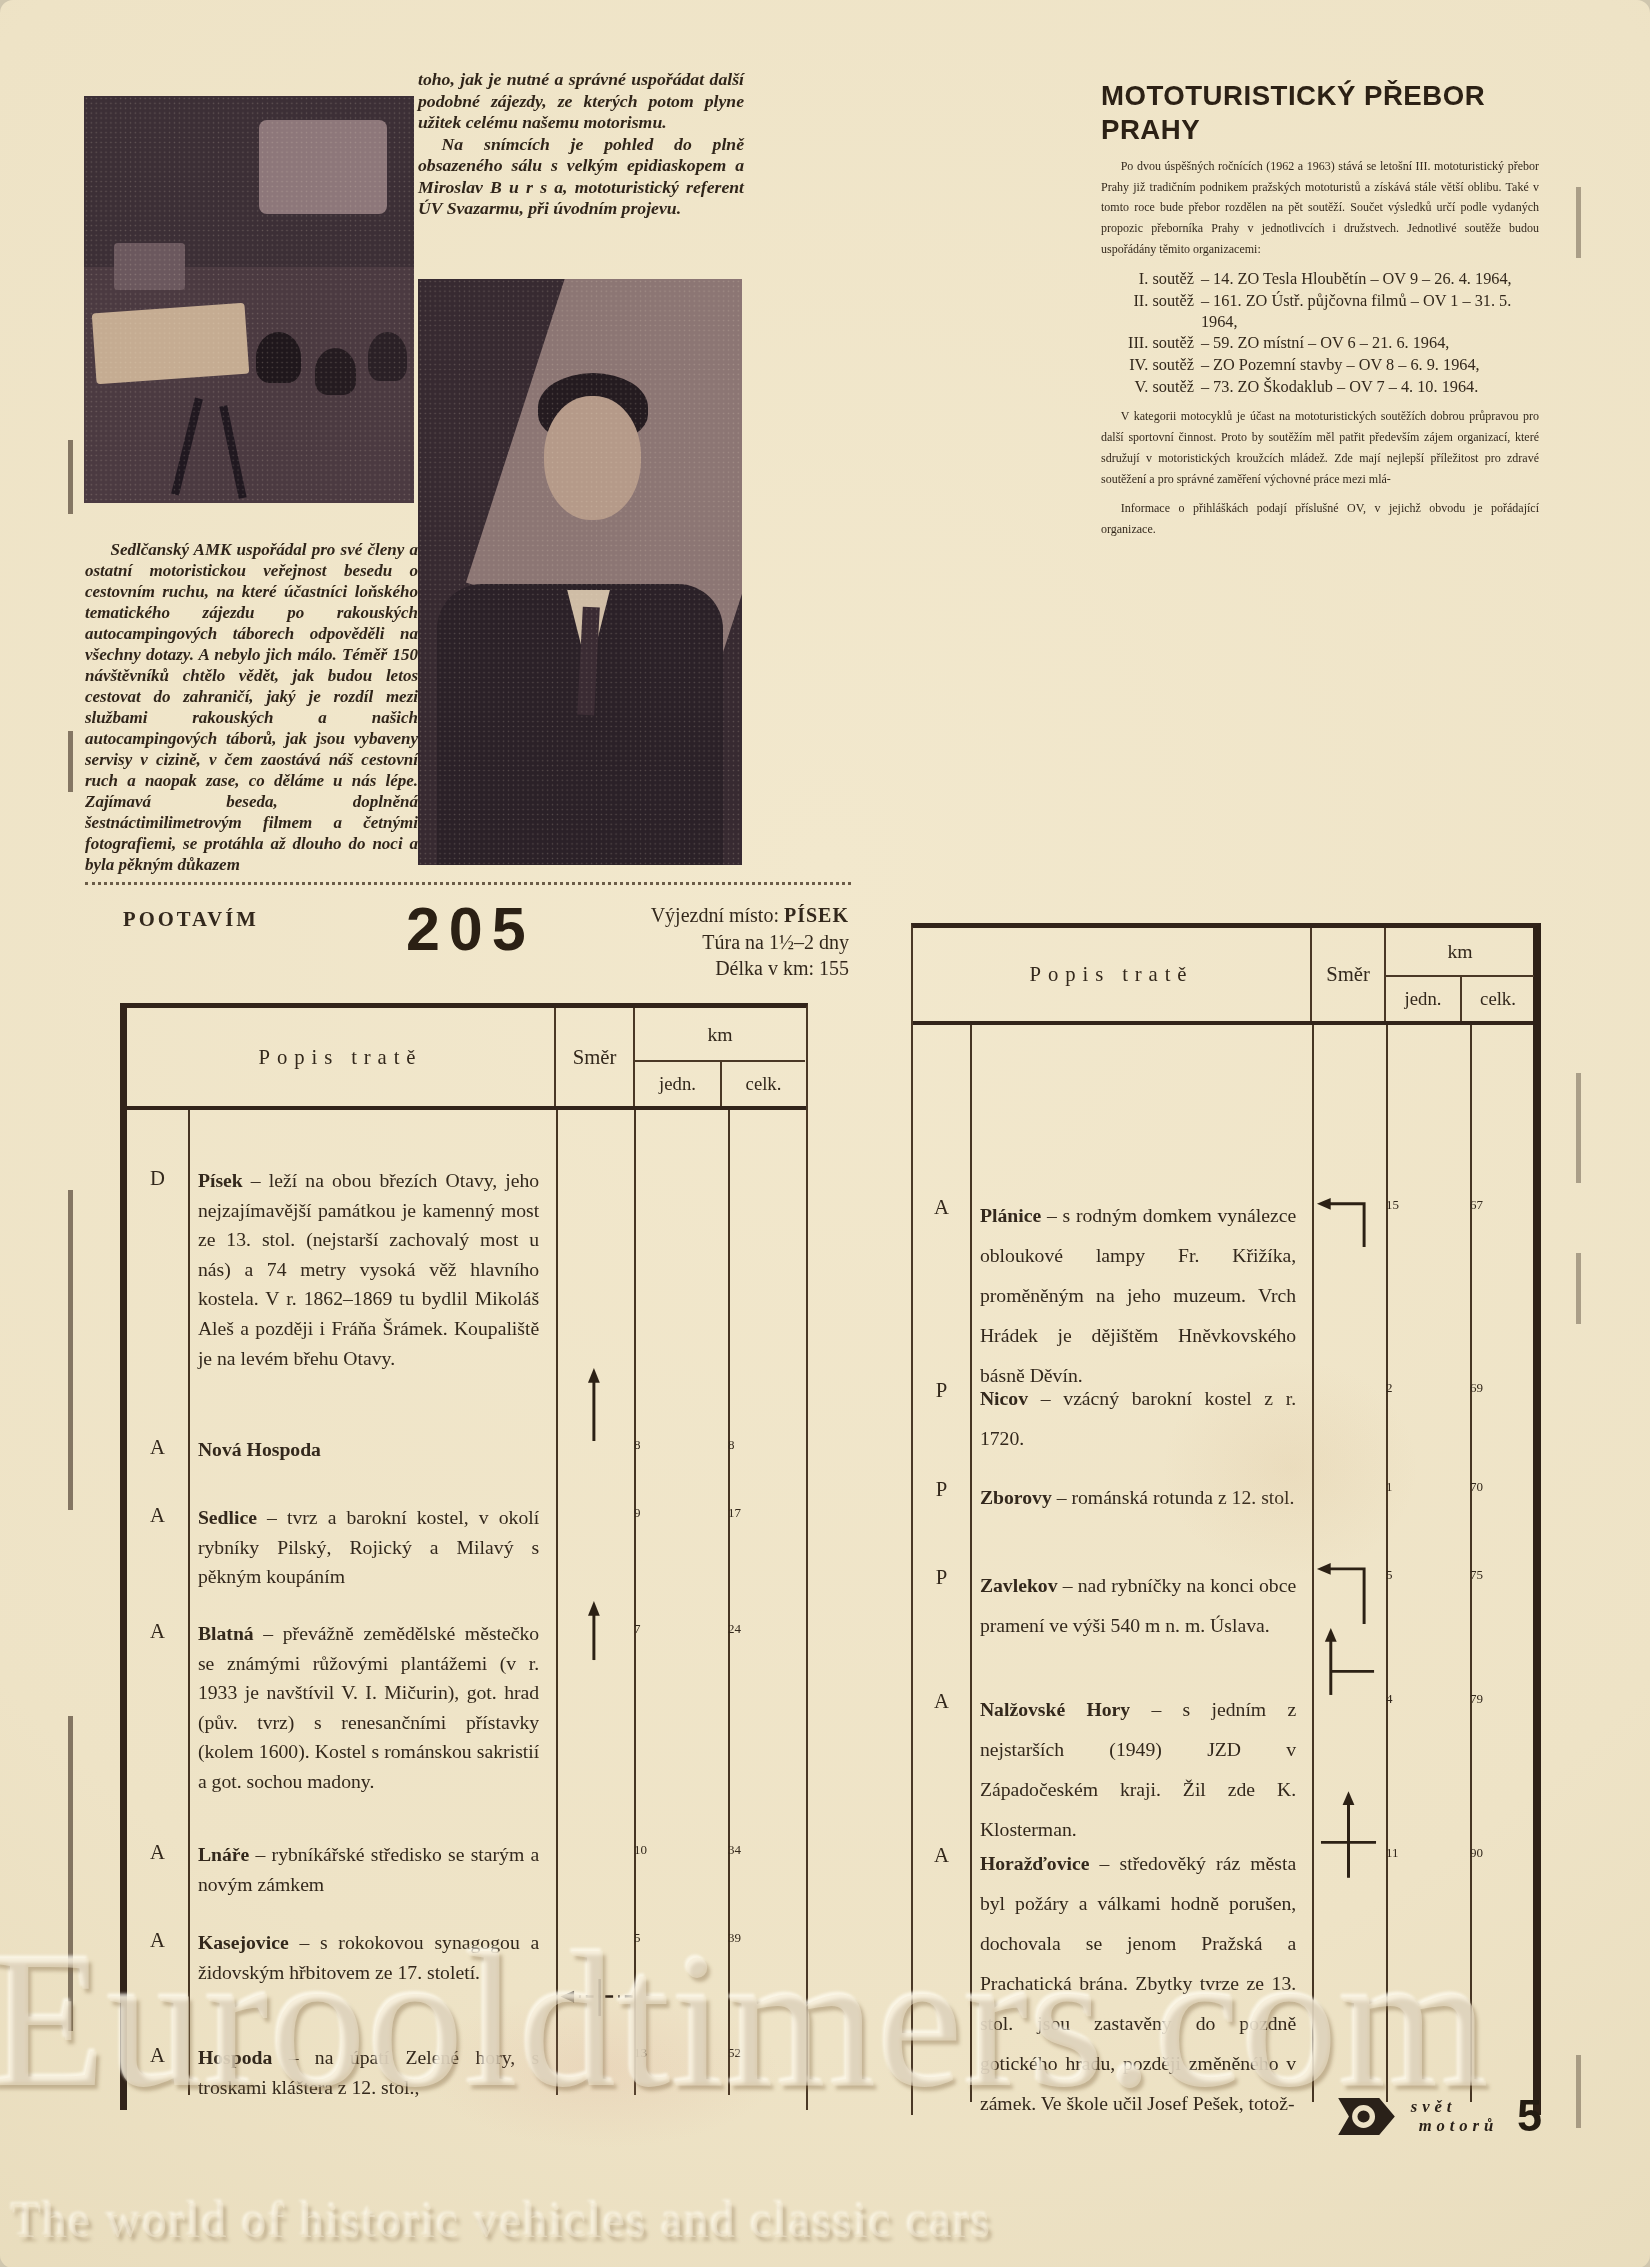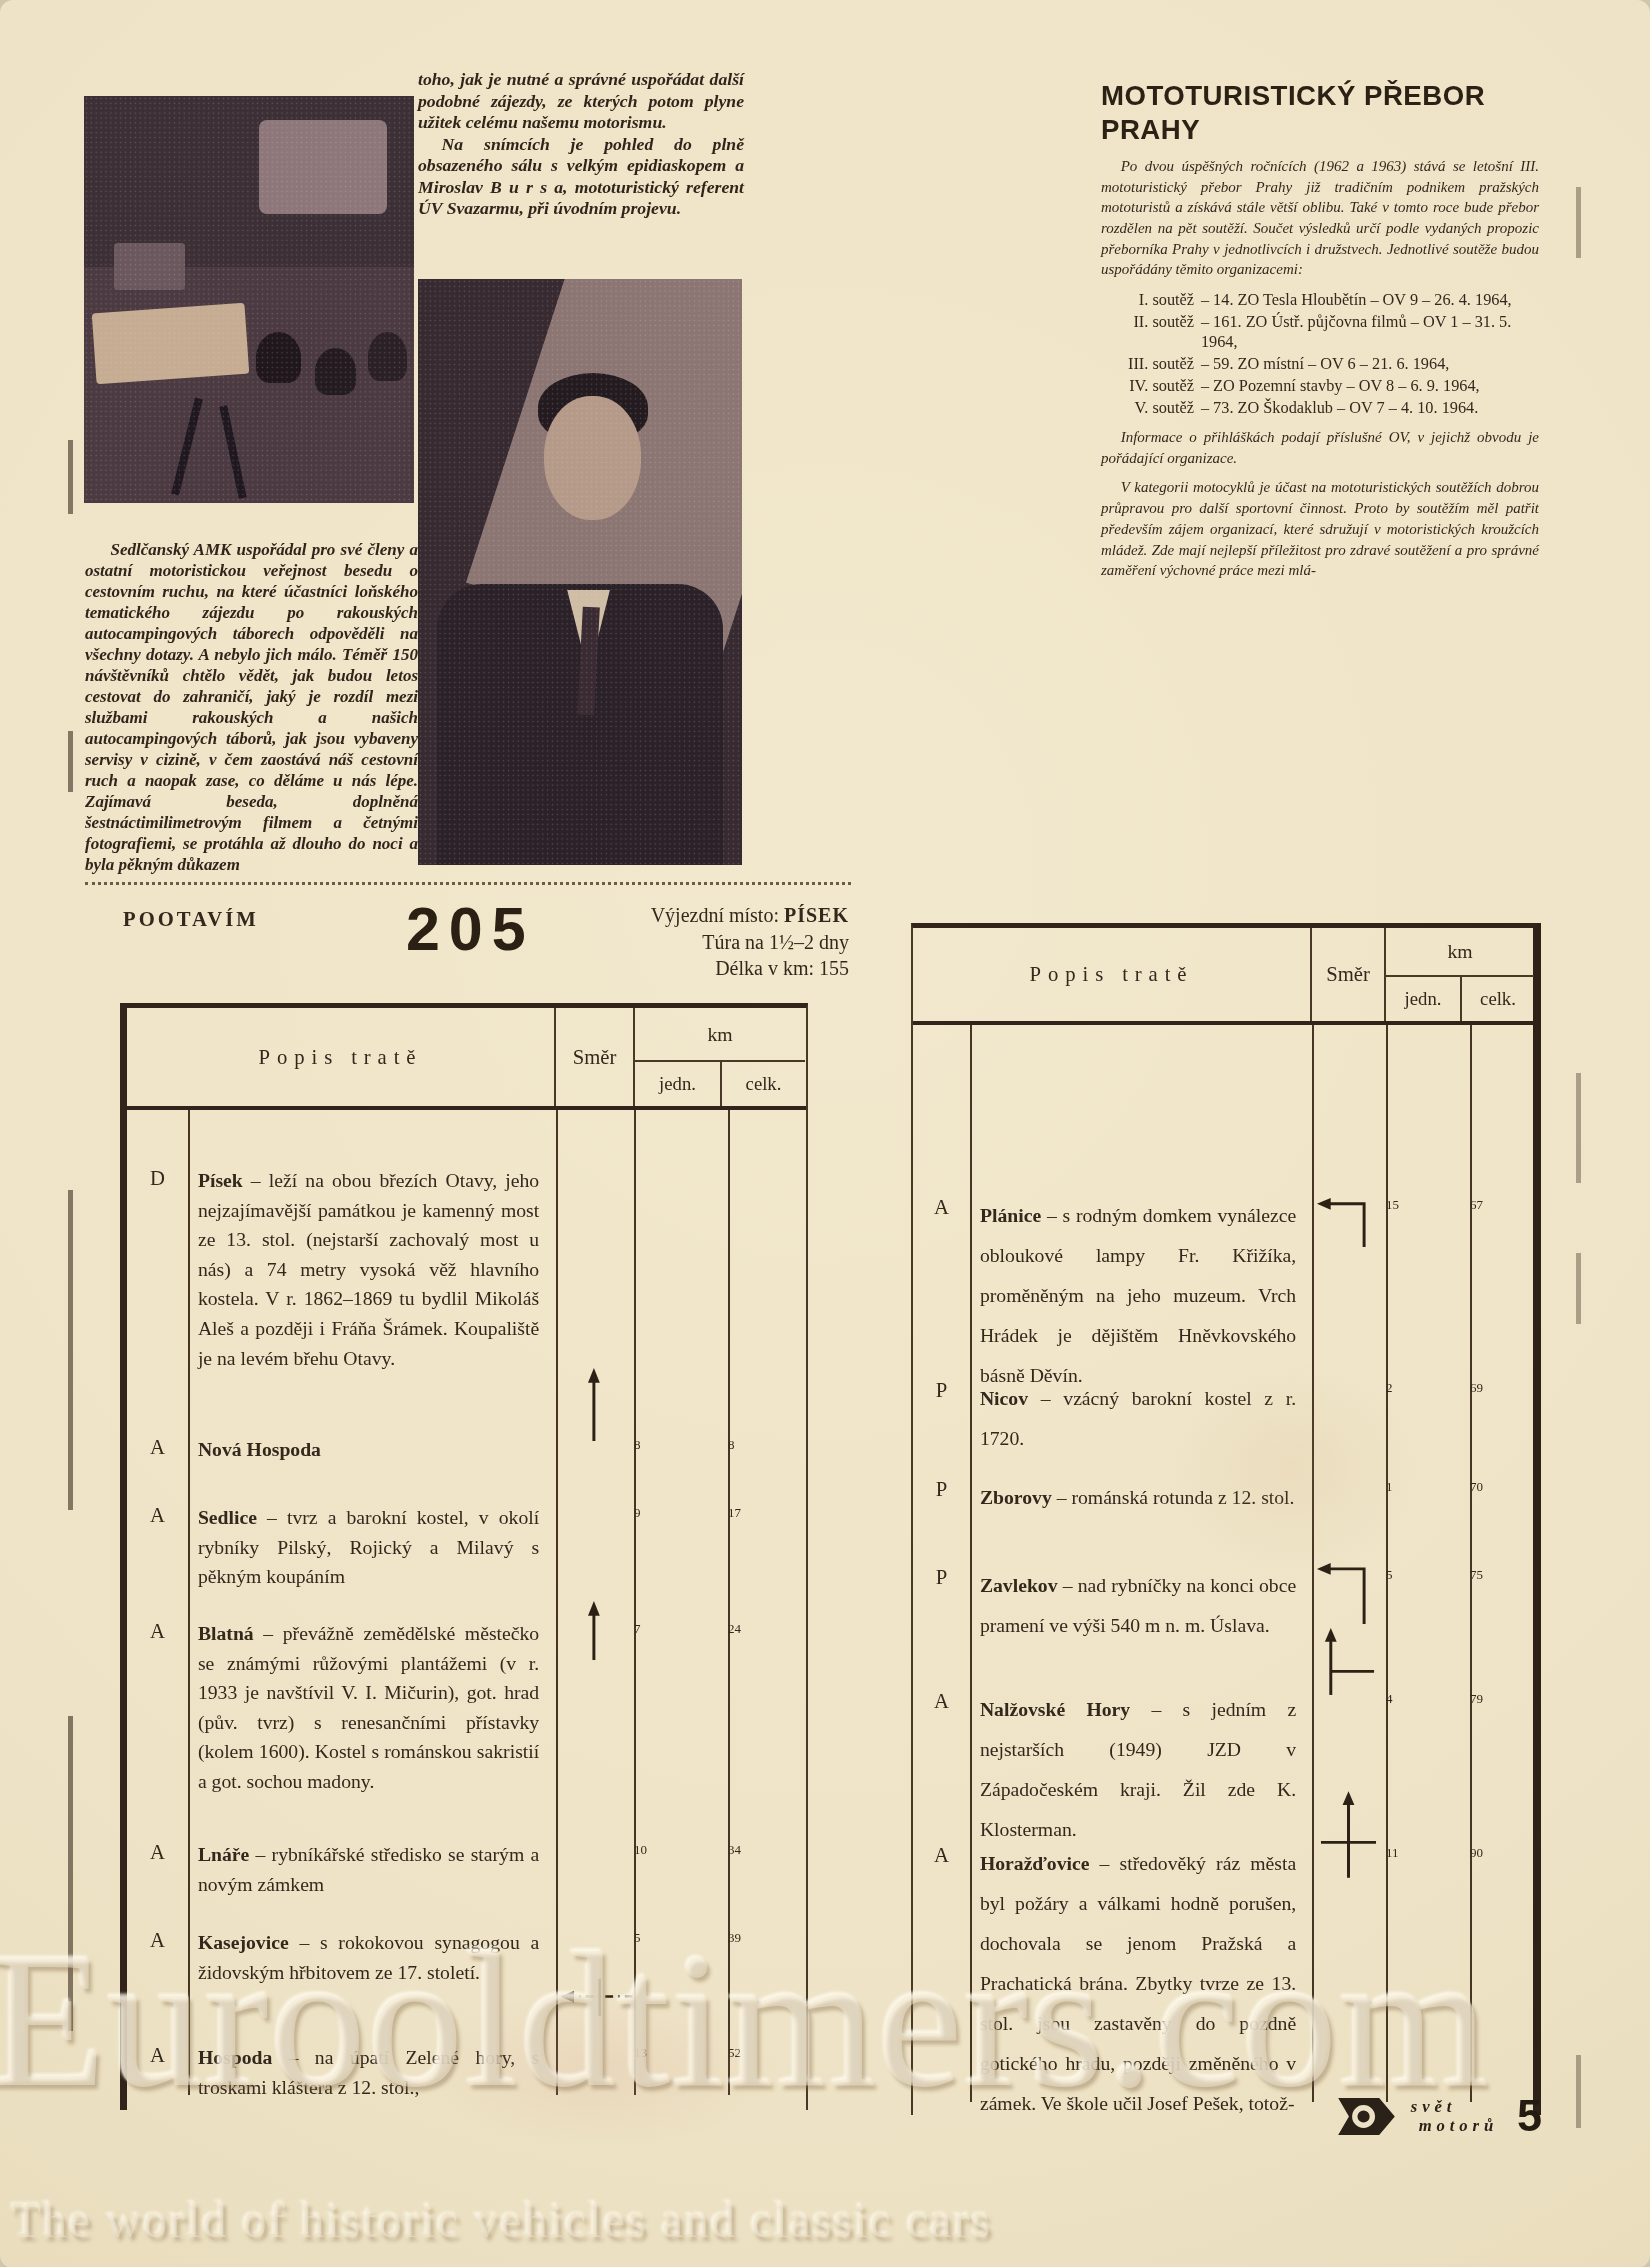--- a/index.html
+++ b/index.html
@@ -22,21 +22,21 @@
   .caption, .intro { position: absolute; font-style: italic; font-weight: bold;
     text-align: justify; color: #30251a; }
   .caption { left: 85px; top: 539px; width: 333px; font-size: 17px; line-height: 21px; }
   .caption p { text-indent: 25.6px; }
   .intro { left: 418px; top: 69px; width: 326px; font-size: 17.7px; line-height: 21.5px; }
   .intro .p2 { text-indent: 23.6px; }
 
   .article { position: absolute; left: 1101px; top: 79px; width: 438px; }
   .article h1 { font-family: "Liberation Sans", sans-serif; font-weight: bold;
     font-size: 27.6px; line-height: 34px; letter-spacing: 0.5px; color: #2c2115; }
-  .article p { font-size: 15px; line-height: 20.7px; text-align: justify; text-indent: 19.7px; margin-top: 8.9px; font-style: italic; }
+  .article p { font-size: 12px; line-height: 20.7px; text-align: justify; text-indent: 19.7px; margin-top: 8.9px; }
   .article .contests { margin: 9.9px 0 3.9px 0; }
   .contest { display: flex; font-size: 16.3px; line-height: 20.7px; margin: 1px 0; }
   .contest-label { flex: 0 0 93px; text-align: right; white-space: nowrap; }
   .contest-text { padding-left: 6.9px; }
 
   .dotted-rule { position: absolute; left: 85px; top: 882px; width: 766px;
     border-top: 3px dotted rgba(62,45,28,0.75); }
 
   
   .region-label { position: absolute; left: 123px; top: 908px; font-size: 20.7px;
@@ -165,22 +165,22 @@
       </div>
       <div class="contest">
         <span class="contest-label">IV. soutěž</span>
         <span class="contest-text">– ZO Pozemní stavby – OV 8 – 6. 9. 1964,</span>
       </div>
       <div class="contest">
         <span class="contest-label">V. soutěž</span>
         <span class="contest-text">– 73. ZO Škodaklub – OV 7 – 4. 10. 1964.</span>
       </div>
     </div>
+    <p>V kategorii motocyklů je účast na mototuristických soutěžích dobrou průpravou pro další sportovní činnost. Proto by soutěžím měl patřit především zájem organizací, které sdružují v motoristických kroužcích mládež. Zde mají nejlepší příležitost pro zdravé soutěžení a pro správné zaměření výchovné práce mezi mlá-</p>
     <p>Informace o přihláškách podají příslušné OV, v jejichž obvodu je pořádající organizace.</p>
-    <p>V kategorii motocyklů je účast na mototuristických soutěžích dobrou průpravou pro další sportovní činnost. Proto by soutěžím měl patřit především zájem organizací, které sdružují v motoristických kroužcích mládež. Zde mají nejlepší příležitost pro zdravé soutěžení a pro správné zaměření výchovné práce mezi mlá-</p>
   </div>
 
   <div class="dotted-rule"></div>
 
   <div class="region-label">POOTAVÍM</div>
   <div class="route-number">205</div>
   <div class="route-meta">
     <div><span>Výjezdní místo: </span><b>PÍSEK</b></div>
     <div>Túra na 1½–2 dny</div>
     <div>Délka v km: 155</div>

